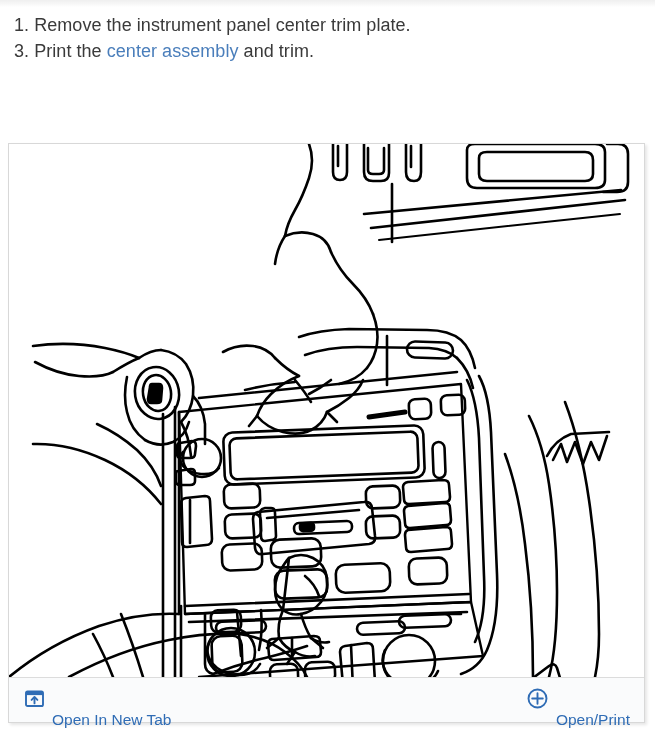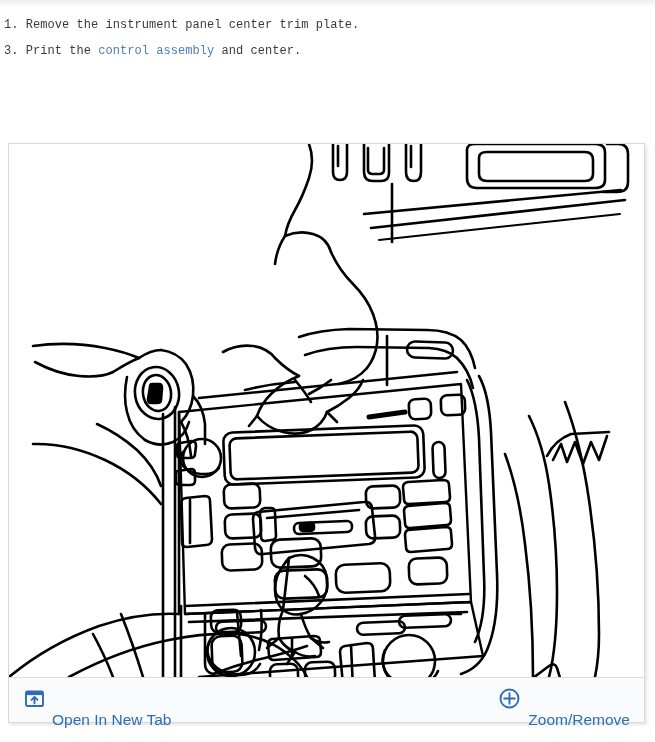--- a/index.html
+++ b/index.html
@@ -20,27 +20,26 @@
     width: 655px; height: 7px;
     background: linear-gradient(to bottom, #efefef 0%, #f7f7f7 55%, #ffffff 100%);
   }
   .instructions {
     position: absolute;
     left: 0; top: 12px;
     width: 655px;
     padding: 0;
   }
   .step {
-    font-size: 12px;
+    font-size: 18px;
     line-height: 26px;
     color: #3a3a3a;
-    padding-left: 4px;
+    padding-left: 14px;
     white-space: nowrap;
     letter-spacing: 0.05px;
-    font-family: Liberation Mono, monospace;
   }
   .step .num { color: #3a3a3a; }
   .step a.inline-link {
     color: #4a7ebb;
     text-decoration: none;
   }
 
   
   .figure-frame {
     position: absolute;
@@ -99,21 +98,21 @@
 <div class="top-band"></div>
 
 <div class="instructions">
 
   <div class="step">
     <span class="num">1.</span><span> Remove the instrument panel center trim plate.</span>
   </div>
 
 
   <div class="step">
-    <span class="num">3.</span><span> Print the </span><a class="inline-link" href="#">control assembly</a><span> and center.</span>
+    <span class="num">3.</span><span> Print the </span><a class="inline-link" href="#">center assembly</a><span> and trim.</span>
   </div>
 
 </div>
 
 <div class="figure-frame">
 
   <div class="figure-canvas">
     <svg width="635" height="533" viewBox="0 0 635 533" xmlns="http://www.w3.org/2000/svg">
       <rect x="0" y="0" width="635" height="533" fill="#ffffff"></rect>
       <g fill="none" stroke="#000000" stroke-width="2.6" stroke-linecap="round" stroke-linejoin="round">
@@ -313,18 +312,18 @@
       <span class="tb-label">Open In New Tab</span>
     </div>
 
     <div class="tb-btn">
       <span class="tb-icon">
         <svg width="21" height="21" viewBox="0 0 21 21" xmlns="http://www.w3.org/2000/svg">
           <circle cx="10.5" cy="10.5" r="9" fill="none" stroke="#2f6cb5" stroke-width="1.9"></circle>
           <path d="M10.5 5.2 L10.5 15.8 M5.2 10.5 L15.8 10.5" stroke="#2f6cb5" stroke-width="1.9" stroke-linecap="round"></path>
         </svg>
       </span>
-      <span class="tb-label">Zoom/Remove</span>
+      <span class="tb-label">Open/Print</span>
     </div>
 
   </div>
 
 </div>
 
 </body></html>

